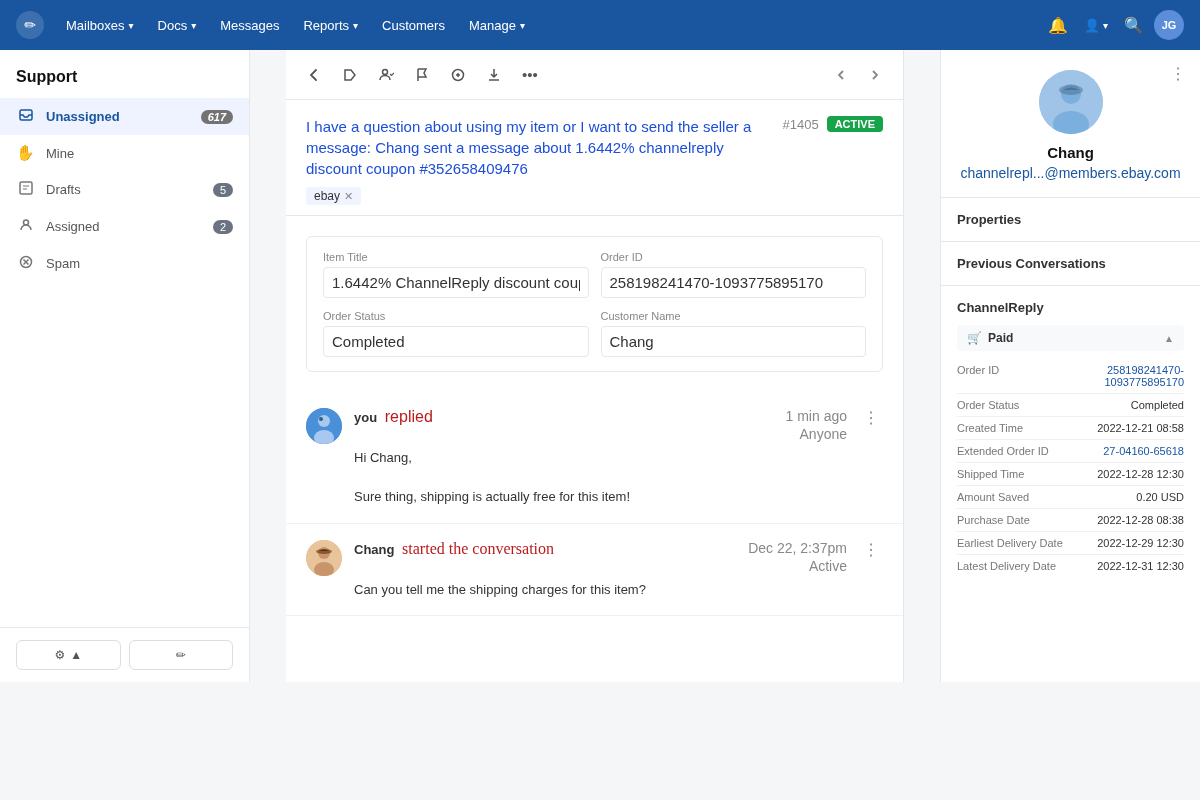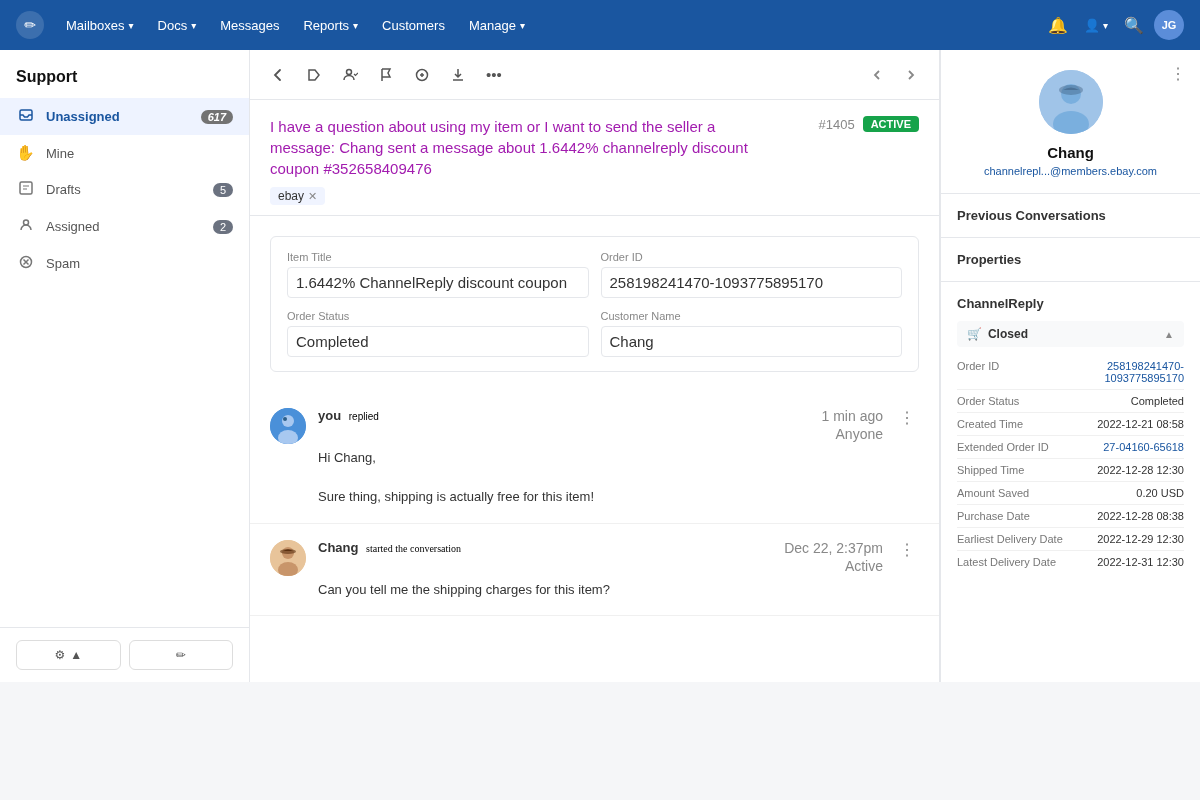--- a/index.html
+++ b/index.html
@@ -46,20 +46,21 @@
       display: flex; align-items: center; justify-content: center;
       font-size: 11px; font-weight: 600;
       cursor: pointer;
     }
     .chevron-down { font-size: 10px; }
 
     
     .main-layout {
       display: flex;
       height: 632px;
+      gap: 36px;
     }
 
     
     .sidebar {
       width: 250px;
       background: #fff;
       border-right: 1px solid #e5e7eb;
       display: flex;
       flex-direction: column;
       flex-shrink: 0;
@@ -150,21 +151,21 @@
     }
     .conv-header-top {
       display: flex;
       align-items: flex-start;
       justify-content: space-between;
       margin-bottom: 8px;
     }
     .conv-subject {
       font-size: 15px;
       font-weight: 500;
-      color: #a21caf;
+      color: #1d4ed8;
       max-width: 480px;
       line-height: 1.4;
     }
     .conv-meta {
       display: flex; align-items: center; gap: 8px;
       flex-shrink: 0;
     }
     .conv-id { color: #888; font-size: 13px; }
     .badge-active {
       background: #16a34a;
@@ -238,21 +239,21 @@
       background: #e8c49a;
     }
     .avatar-svg { width: 100%; height: 100%; }
     .msg-body { flex: 1; }
     .msg-header {
       display: flex; justify-content: space-between; align-items: flex-start;
       margin-bottom: 6px;
     }
     .msg-sender { font-size: 13px; color: #333; }
     .msg-sender strong { font-weight: 600; }
-    .msg-action { color: #000000; font-size: 10px; }
+    .msg-action { color: #b91c1c; font-size: 16px; }
     .msg-time-area { text-align: right; font-size: 14px; color: #888; }
     .msg-time { display: block; margin-bottom: 2px; }
     .msg-assignee { display: block; }
     .msg-more-btn {
       background: none; border: none; cursor: pointer;
       color: #888; font-size: 16px; padding: 0 4px;
       margin-left: 8px;
     }
     .msg-header-right { display: flex; align-items: flex-start; gap: 4px; }
     .msg-text { font-size: 13px; color: #333; line-height: 1.5; }
@@ -275,21 +276,21 @@
       position: relative;
     }
     .rp-avatar {
       width: 64px; height: 64px;
       border-radius: 50%;
       background: #a0c4e8;
       margin-bottom: 10px;
       overflow: hidden;
     }
     .rp-name { font-size: 15px; font-weight: 600; color: #111; margin-bottom: 4px; }
-    .rp-email { font-size: 11px; color: #1a56a0; }
+    .rp-email { font-size: 14px; color: #1a56a0; }
     .rp-more-btn {
       position: absolute; top: 14px; right: 14px;
       background: none; border: none; cursor: pointer;
       color: #888; font-size: 16px;
     }
     .rp-section {
       padding: 14px 16px;
       border-bottom: 1px solid #e5e7eb;
     }
     .rp-section-title {
@@ -608,35 +609,35 @@
           <ellipse cx="32" cy="54" rx="18" ry="13" fill="#7aafde"></ellipse>
           <path d="M24 20 Q32 15 40 20" fill="#3a5a7a" opacity="0.5"></path>
           <ellipse cx="32" cy="20" rx="12" ry="5" fill="#3a5a7a" opacity="0.4"></ellipse>
         </svg>
       </div>
       <div class="rp-name">Chang</div>
       <div class="rp-email">channelrepl...@members.ebay.com</div>
     </div>
 
     <div class="rp-section">
+      <div class="rp-section-title">Properties</div>
+    </div>
+
+    <div class="rp-section">
       <div class="rp-section-title">Previous Conversations</div>
-    </div>
-
-    <div class="rp-section">
-      <div class="rp-section-title">Properties</div>
     </div>
 
     <div class="rp-section-collapsible">
       <div class="rp-section-title" style="margin-bottom:10px;">ChannelReply</div>
 
       <div class="rp-subsection">
         <div class="rp-subsection-header">
           <div class="rp-subsection-title">
             <span class="cart-icon">🛒</span>
-            <span>Closed</span>
+            <span>Paid</span>
           </div>
           <span style="font-size:10px;color:#888;">▲</span>
         </div>
 
         <div>
           <div class="rp-row">
             <span class="rp-row-label">Order ID</span>
             <span class="rp-row-value link">258198241470-1093775895170</span>
           </div>
           <div class="rp-row">

